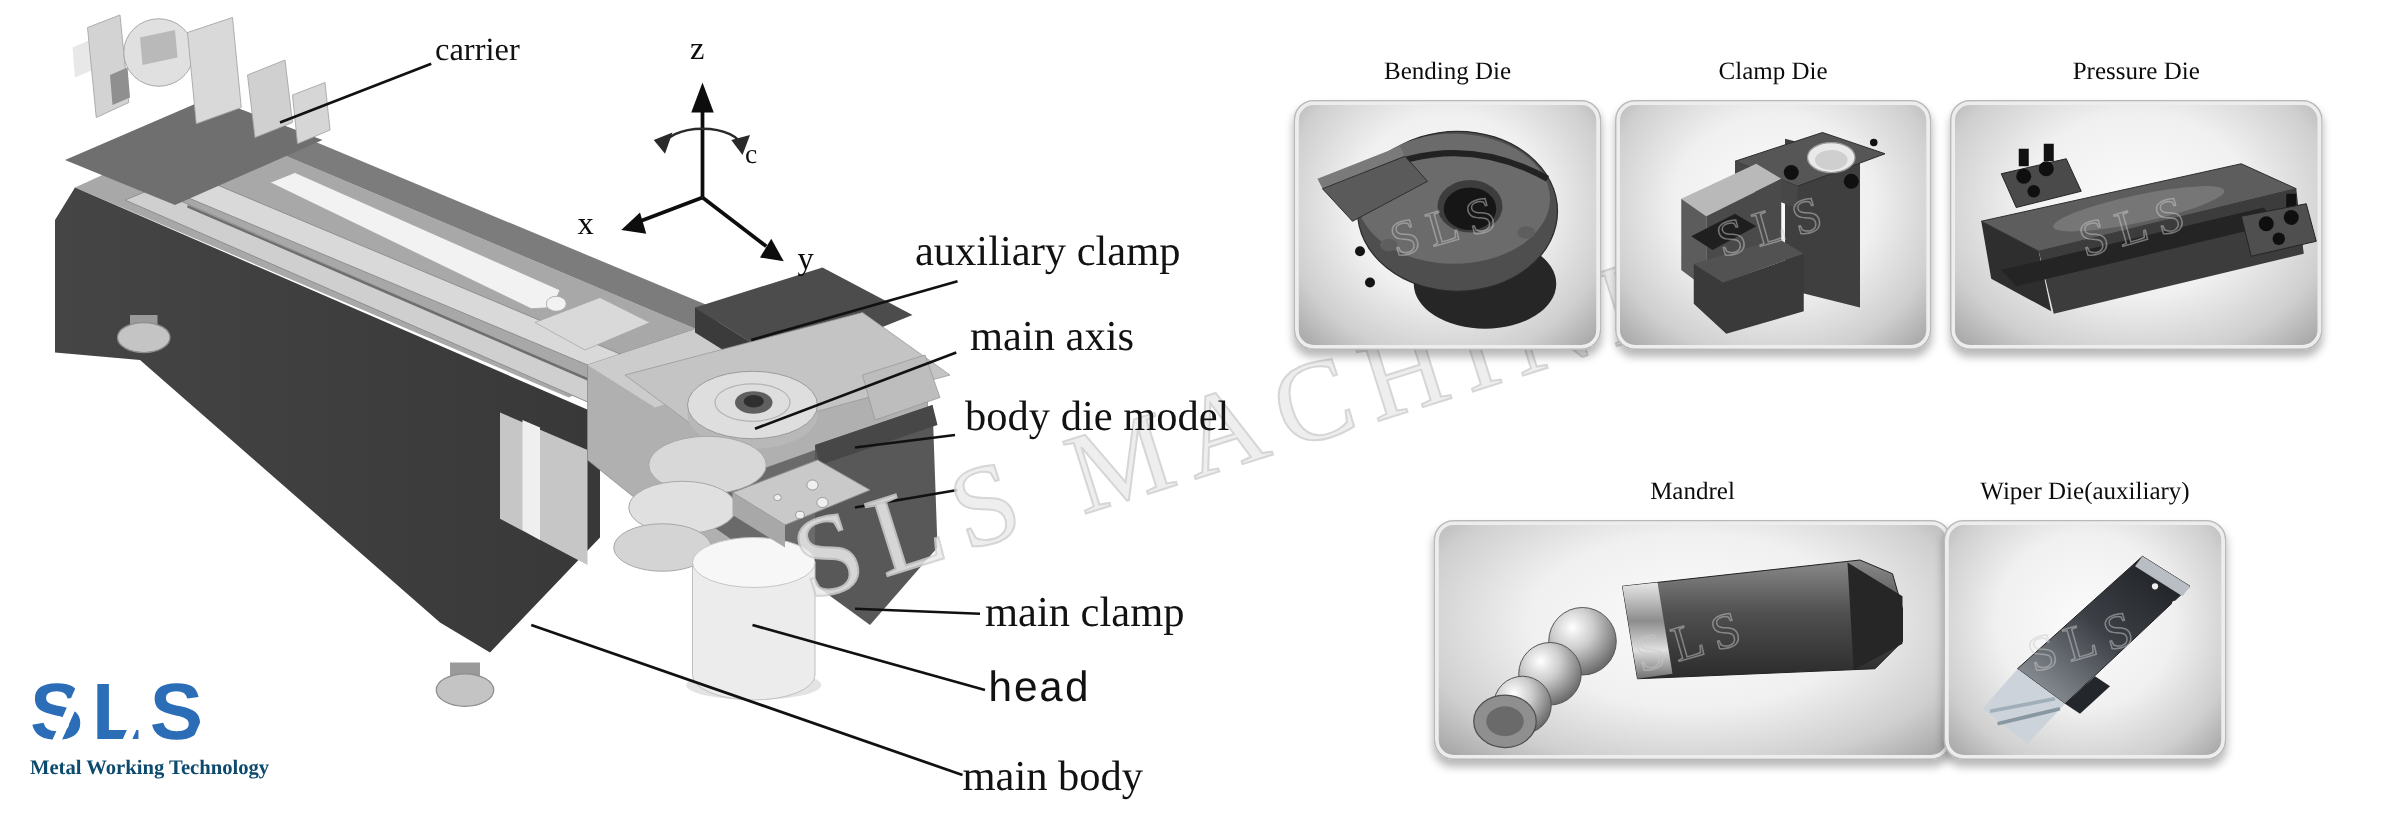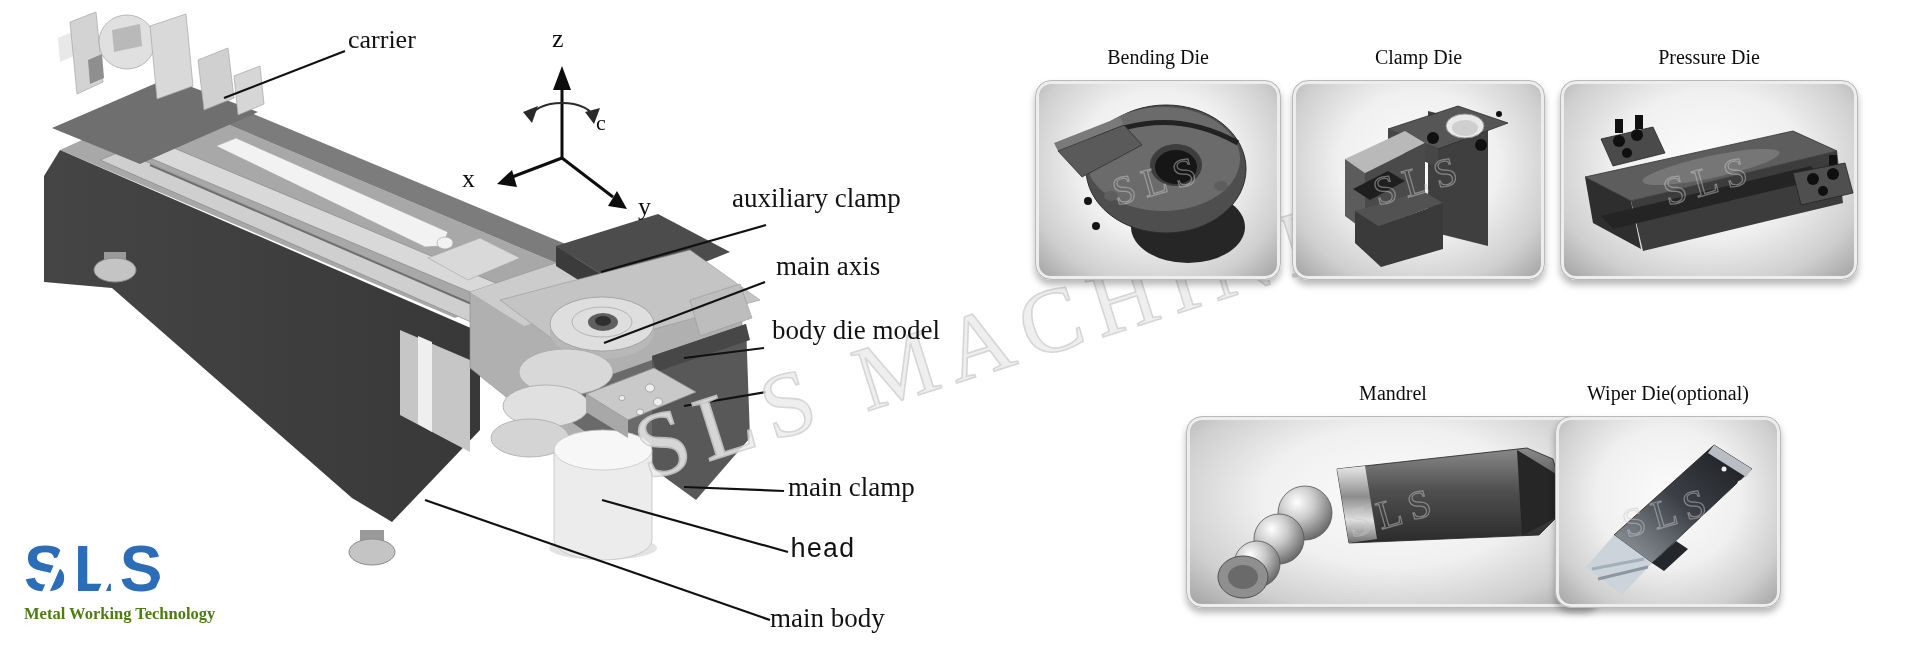--- a/index.html
+++ b/index.html
@@ -2,21 +2,21 @@
 <html><head>
 <meta charset="utf-8">
 <style>
   html,body{margin:0;padding:0;background:#ffffff;}
   .stage{position:relative;width:1920px;height:650px;background:#ffffff;overflow:hidden;
          font-family:"Liberation Serif",serif;}
   svg{display:block;}
   .abs{position:absolute;}
 
   
-  .lbl{position:absolute;z-index:10;font-family:"Liberation Serif",serif;font-size:27px;
+  .lbl{position:absolute;z-index:10;font-family:"Liberation Serif",serif;font-size:34px;
        color:#121212;white-space:nowrap;line-height:1.05;}
   #lbl-carrier   {left:348px;top:26px;font-size:26px;}
   #lbl-aux       {left:732px;top:184px;}
   #lbl-main-axis {left:776px;top:252px;}
   #lbl-roll-die  {left:772px;top:316px;}
   #lbl-dob       {left:768px;top:374px;font-size:28px;}
   #lbl-main-clamp{left:788px;top:473px;}
   #lbl-head      {left:790px;top:536px;font-family:Liberation Mono, monospace;}
   #lbl-main-body {left:770px;top:604px;}
 
@@ -35,35 +35,35 @@
              pointer-events:none;}
 
   
   .logo{position:absolute;left:24px;top:540px;z-index:12;width:200px;}
   .logo-text{font-family:"Liberation Sans",sans-serif;font-weight:bold;font-size:64px;
              line-height:58px;color:#2b6db6;letter-spacing:7px;position:relative;}
   .logo-slash{position:absolute;width:7px;height:52px;background:#ffffff;
               transform:rotate(24deg);top:4px;}
   .ls1{left:28px;} .ls2{left:84px;} .ls3{left:140px;}
   .logo-tag{font-family:"Liberation Serif",serif;font-weight:bold;font-size:16.5px;
-            color:#4d7c0f;margin-top:6px;white-space:nowrap;}
+            color:#0c4a6e;margin-top:6px;white-space:nowrap;}
 
   
   .pcard{position:absolute;z-index:8;}
   .pcard .ptitle{text-align:center;font-family:"Liberation Serif",serif;font-weight:normal;
                  font-size:20px;color:#0c0c0c;line-height:22px;margin-bottom:12px;
                  white-space:nowrap;}
   .photo{position:relative;border-radius:16px;border:1px solid #b9b9b9;overflow:hidden;
          background:radial-gradient(ellipse at 50% 42%, #fbfbfb 0%, #f0f0f0 45%, #cfcfcf 76%, #9f9f9f 100%);
          box-shadow:0 5px 7px rgba(0,0,0,.28), inset 0 0 0 3px #ededed;}
   .h198{height:198px;} .h190{height:190px;}
   #card-bending {left:1035px;top:46px;width:246px;}
   #card-clamp   {left:1292px;top:46px;width:253px;}
   #card-pressure{left:1560px;top:46px;width:298px;}
-  #card-mandrel {left:1154px;top:382px;width:414px;padding-left:32px;}
+  #card-mandrel {left:1115px;top:382px;width:414px;padding-left:32px;}
   #card-wiper   {left:1555px;top:382px;width:226px;}
   .pmark{position:absolute;left:50%;top:50%;transform:translate(-50%,-50%) rotate(-16deg);
          font-family:"Liberation Serif",serif;font-size:40px;letter-spacing:8px;
          color:transparent;-webkit-text-stroke:1.2px #c9c9c9;opacity:.5;z-index:3;
          pointer-events:none;}
   .pimg{position:absolute;left:0;top:0;z-index:2;}
 </style>
 </head>
 <body>
 
@@ -287,21 +287,21 @@
         <circle cx="118" cy="96" r="27" fill="url(#ballg)" stroke="#555" stroke-width="0.8"></circle>
         <circle cx="92" cy="122" r="25" fill="url(#ballg)" stroke="#555" stroke-width="0.8"></circle>
         <circle cx="70" cy="147" r="23" fill="url(#ballg)" stroke="#555" stroke-width="0.8"></circle>
         <ellipse cx="56" cy="160" rx="25" ry="21" fill="#8f8f8f" stroke="#4f4f4f"></ellipse>
         <ellipse cx="56" cy="160" rx="15" ry="12" fill="#6a6a6a"></ellipse>
       </svg>
     </div>
   </div>
 
   <div class="pcard" id="card-wiper">
-    <div class="ptitle">Wiper Die(optional)</div>
+    <div class="ptitle">Wiper Die(auxiliary)</div>
     <div class="photo h190">
       <div class="pmark">SLS</div>
       <svg class="pimg" width="226" height="190" viewBox="0 0 226 190">
         <defs>
           <linearGradient id="wgrad" x1="0" y1="1" x2="1" y2="0">
             <stop offset="0" stop-color="#9aa0a6"></stop>
               <stop offset="0.5" stop-color="#3c4046"></stop>
               <stop offset="1" stop-color="#17191c"></stop>
           </linearGradient>
         </defs>

